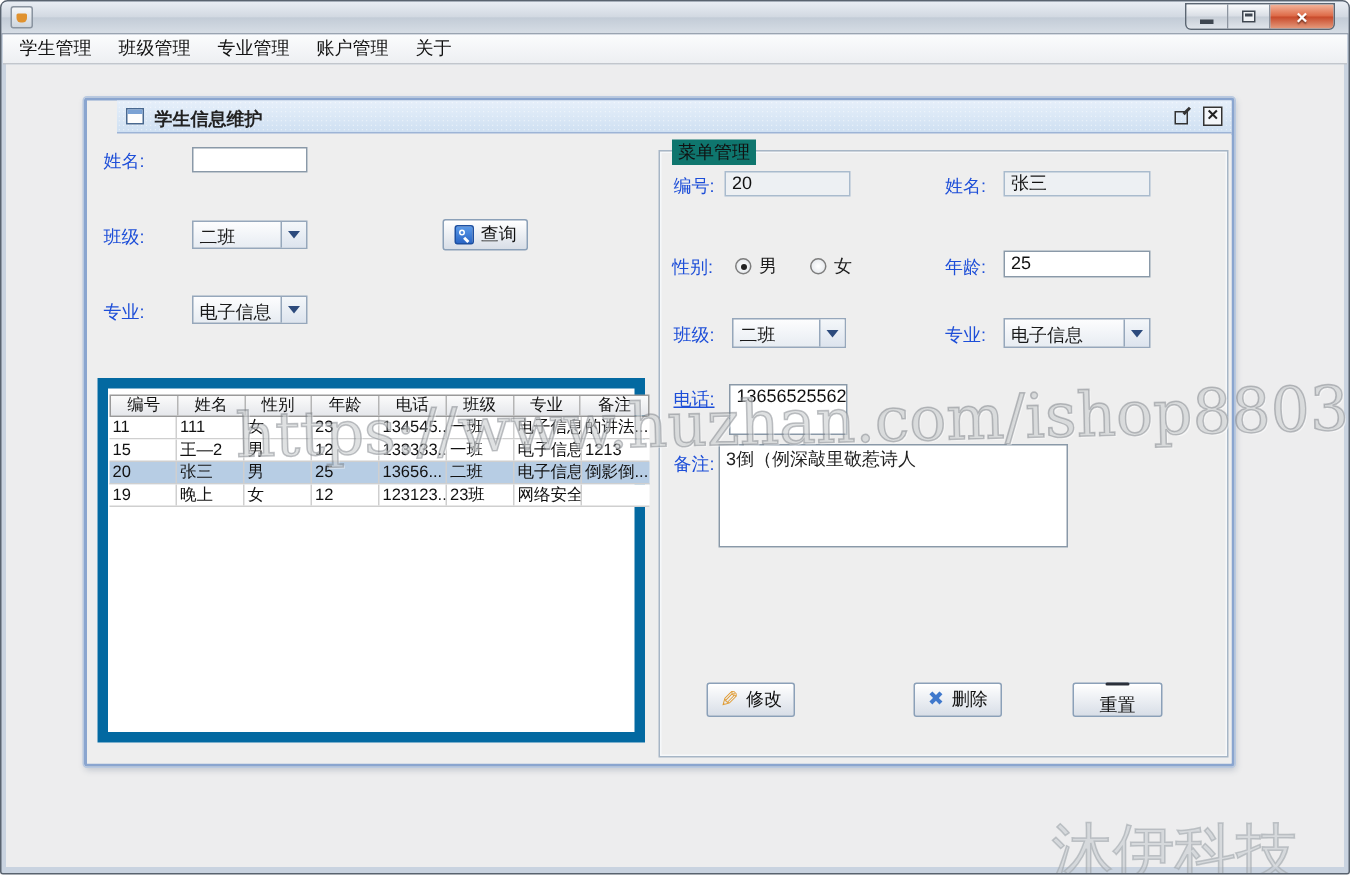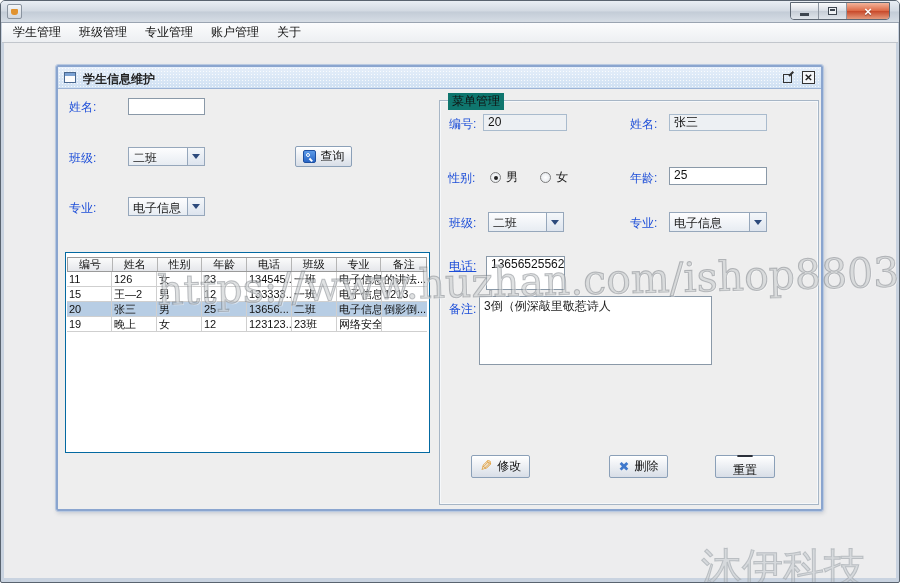--- a/index.html
+++ b/index.html
@@ -38,21 +38,21 @@
   
   .desktop { position:absolute; left:3px; right:3px; top:42px; bottom:4px; background:#ededee; }
 
   
   .iframe { position:absolute; left:52px; top:22px; width:767px; height:446px;
     border:2px solid #8aa5cf; outline:1px solid #b9c9e0; background:#eee; border-radius:2px;
     box-shadow:1px 2px 4px rgba(60,80,110,.25); }
   .if-titlebar { position:relative; height:22px;
     background:linear-gradient(#e8f1fb,#d2e2f3);
     background-image:radial-gradient(rgba(255,255,255,.8) 22%, rgba(0,0,0,0) 26%),linear-gradient(#e6effa,#cfe0f2);
-    background-size:3px 3px, 100% 100%; border-bottom:1px solid #9db4d6; }
+    background-size:3px 3px, 100% 100%; border-bottom:1px solid #9db4d6;margin-left:20px; }
   .if-icon { position:absolute; left:6px; top:5px; width:12px; height:11px; background:#fdfdfd;
     border:1px solid #49688f; }
   .if-icon::before { content:""; position:absolute; left:0; top:0; right:0; height:3px; background:#7ba2d4; }
   .if-title { position:absolute; left:25px; top:4px; font-weight:bold; color:#222; }
   .if-btns { position:absolute; right:6px; top:4px; display:flex; gap:7px; align-items:center; }
   .if-restore { width:13px; height:13px; position:relative; }
   .if-restore::before { content:""; position:absolute; left:1px; bottom:1px; width:7px; height:7px; border:1px solid #333; }
   .if-restore::after { content:""; position:absolute; right:1px; top:2px; width:6px; height:1.5px; background:#333; transform:rotate(-45deg); }
   .if-close { width:13px; height:13px; border:1px solid #333; background:#f4f6f9; color:#222;
     font-size:10px; line-height:11px; text-align:center; font-weight:bold; }
@@ -90,22 +90,22 @@
   .pencil-icon { color:#e09a30; font-size:15px; line-height:15px;
     font-family:"DejaVu Sans", sans-serif; transform:scaleX(-1); }
   .x-icon { color:#3f78cc; font-weight:bold; font-size:13px; line-height:13px;
     font-family:"DejaVu Sans", sans-serif; }
   .reset-icon { width:16px; height:11px; background:#454b57; border:1px solid #2b303a;
     border-radius:2px; position:relative; }
   .reset-icon::after { content:""; position:absolute; inset:2px 3px;
     background:repeating-linear-gradient(90deg,#e9e9e9 0 2px, rgba(0,0,0,0) 2px 4px); }
 
   
-  .scrollpane { position:absolute; left:7px; top:162px; width:365px; height:201px;
-    background:#fff; border:1px solid #0369a1; }
+  .scrollpane { position:absolute; left:7px; top:162px; width:365px; height:243px;
+    background:#fff; border:7px solid #0369a1; }
   .ttable { position:absolute; left:1px; top:4px; width:360px; }
   .thead { display:flex; height:15px; border:1px solid #9a9a9a; background:linear-gradient(#fbfbfb,#e5e7eb); }
   .thcell { width:45px; text-align:center; font-size:11px; line-height:13px; color:#111;
     border-right:1px solid #b5b5b5; overflow:hidden; white-space:nowrap; }
   .thcell:last-child { border-right:none; }
   .trow { display:flex; height:15px; border-bottom:1px solid #cfcfcf; background:#fff; }
   .trow.selected { background:#b7cde4; }
   .tcell { width:45px; padding:1px 2px 0 2px; font-size:11px; line-height:12px;
     border-right:1px solid #cfcfcf; overflow:hidden; white-space:nowrap; color:#111; }
   .tcell:last-child { border-right:none; }
@@ -205,21 +205,21 @@
               <div class="thcell">姓名</div>
               <div class="thcell">性别</div>
               <div class="thcell">年龄</div>
               <div class="thcell">电话</div>
               <div class="thcell">班级</div>
               <div class="thcell">专业</div>
               <div class="thcell">备注</div>
             </div>
             <div class="trow">
               <div class="tcell">11</div>
-              <div class="tcell">126</div>
+              <div class="tcell">111</div>
               <div class="tcell">女</div>
               <div class="tcell">23</div>
               <div class="tcell">134545...</div>
               <div class="tcell">一班</div>
               <div class="tcell">电子信息</div>
               <div class="tcell">的讲法...</div>
             </div>
             <div class="trow">
               <div class="tcell">15</div>
               <div class="tcell">王—2</div>

